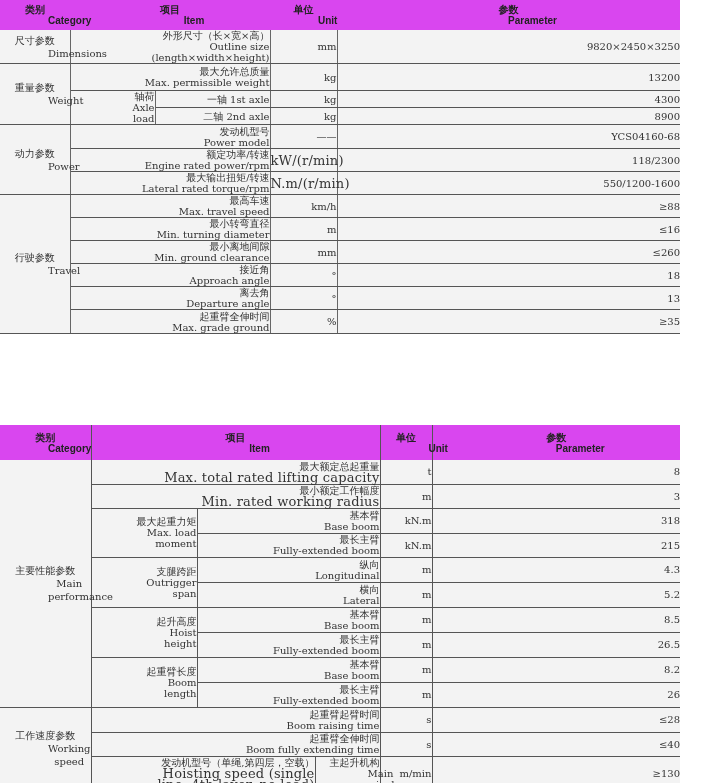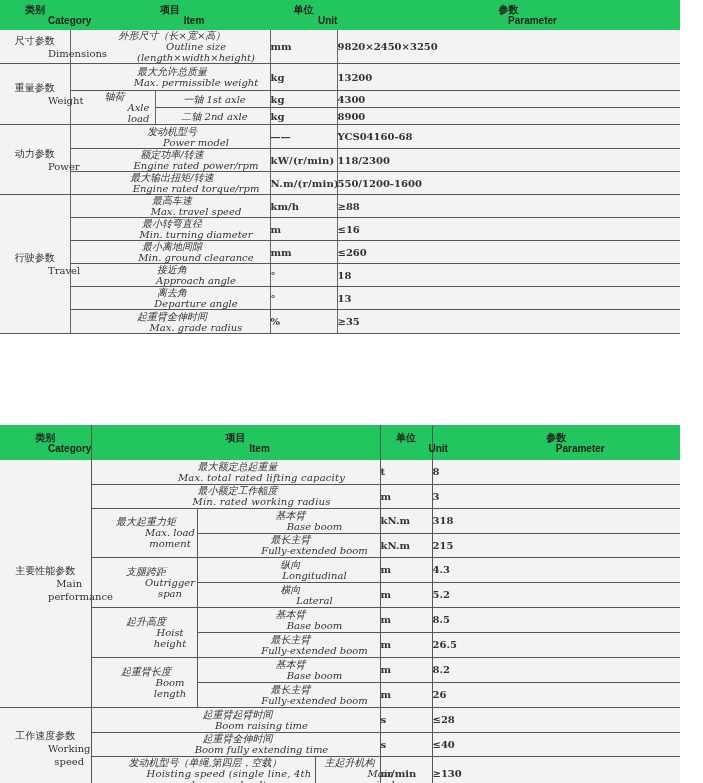--- a/index.html
+++ b/index.html
@@ -1,25 +1,25 @@
 <!DOCTYPE html>
 <html><head>
 <meta charset="utf-8">
 <style>
   html, body { margin: 0; padding: 0; background: #ffffff; }
   body { width: 703px; height: 783px; position: relative; overflow: hidden; font-family: "DejaVu Serif", "Liberation Serif", serif; color: #333; }
   table { border-collapse: collapse; position: absolute; left: 0; table-layout: fixed; background: #f3f3f3; }
   td, th { padding: 0; vertical-align: middle; }
-  .hdr th { background: #22c55e; color: #222; font-family: "Liberation Sans", "DejaVu Sans", sans-serif; font-weight: bold; font-size: 10px; line-height: 11px; text-align: center; }
+  .hdr th { background: #d946ef; color: #222; font-family: "Liberation Sans", "DejaVu Sans", sans-serif; font-weight: bold; font-size: 10px; line-height: 11px; text-align: center; }
   .cn { display: block; }
   .en { display: block; padding-left: 48px; }
-  .cell-l { text-align: center; padding-left: 4px; font-size: 10px; line-height: 11px; font-style: italic; }
-  .cell-c { text-align: left; font-size: 10px; line-height: 11px; font-weight: bold; }
+  .cell-l { text-align: right; padding-left: 4px; font-size: 10px; line-height: 11px; }
+  .cell-c { text-align: right; font-size: 10px; line-height: 11px; }
   .cat { text-align: center; font-size: 10px; line-height: 13px; }
-  .small-en { font-size: 10px; letter-spacing: 0.2px; }
+  .small-en { font-size: 13px; letter-spacing: 0.2px; }
   #t1 { top: 0; width: 680px; }
   #t1 td { border-bottom: 1.5px solid #555; }
   #t1 td.v { border-right: 1px solid #666; }
   #t1 .hdr th { height: 30px; }
   #t2 { top: 425px; width: 680px; }
   #t2 td { border-bottom: 1.5px solid #555; }
   #t2 td.v { border-right: 1.5px solid #555; margin-left: 48px; }
   #t2 .hdr th { height: 35px; }
   #t2 .hdr th.vh { border-right: 1.5px solid #555; }
   .sub-l { border-left: 1px solid #444; }
@@ -111,21 +111,21 @@
     <td colspan="2" class="cell-l v">
           <span class="cn">额定功率/转速</span>
           <span class="en">Engine rated power/rpm</span>
         </td>
     <td class="cell-c v small-en">kW/(r/min)</td>
     <td class="cell-c">118/2300</td>
   </tr>
   <tr style="height:23px">
     <td colspan="2" class="cell-l v">
           <span class="cn">最大输出扭矩/转速</span>
-          <span class="en">Engine rated torque/rpm</span>
+          <span class="en">Lateral rated torque/rpm</span>
         </td>
     <td class="cell-c v small-en">N.m/(r/min)</td>
     <td class="cell-c">550/1200-1600</td>
   </tr>
 
   <tr style="height:23px">
     <td rowspan="6" class="cat v">
           <span class="cn">行驶参数</span>
           <span class="en">Travel</span>
         </td>
@@ -164,21 +164,21 @@
     <td colspan="2" class="cell-l v">
           <span class="cn">离去角</span>
           <span class="en">Departure angle</span>
         </td>
     <td class="cell-c v">°</td>
     <td class="cell-c">13</td>
   </tr>
   <tr style="height:24px">
     <td colspan="2" class="cell-l v">
           <span class="cn">起重臂全伸时间</span>
-          <span class="en">Max. grade radius</span>
+          <span class="en">Max. grade ground</span>
         </td>
     <td class="cell-c v">%</td>
     <td class="cell-c">≥35</td>
   </tr>
 </tbody>
   </table>
 
 <table id="t2">
   <colgroup>
       <col style="width:91px">

